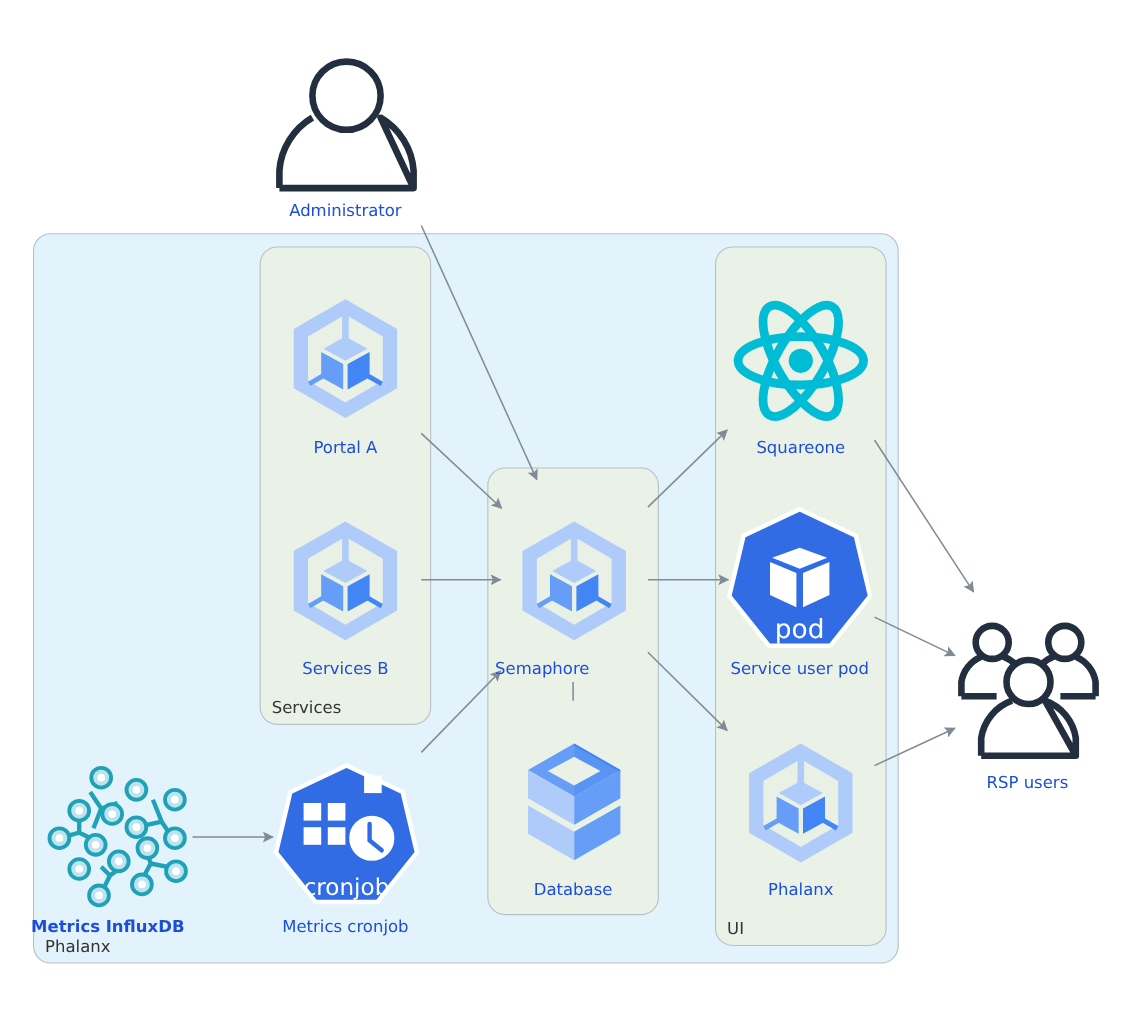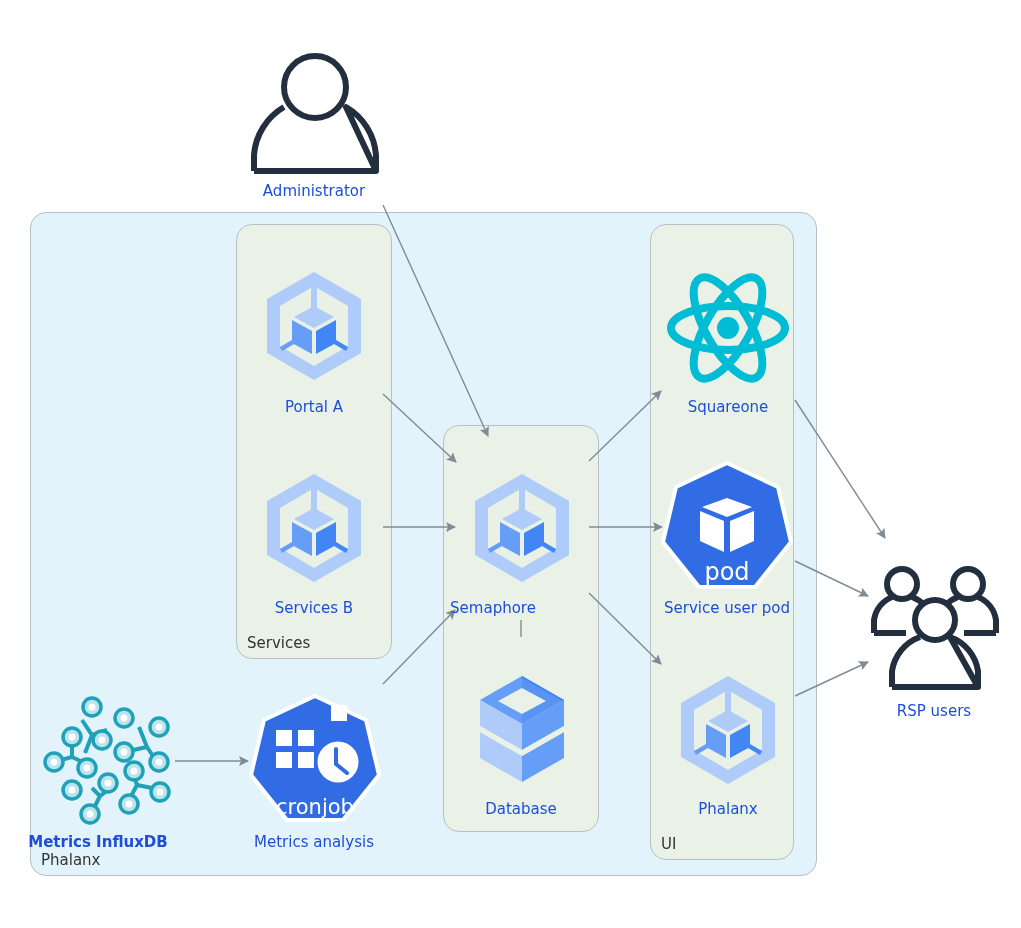--- a/index.html
+++ b/index.html
@@ -3,21 +3,21 @@
 <meta charset="utf-8">
 <style>
   html, body { margin: 0; padding: 0; background: #ffffff; }
   body { width: 1021px; height: 928px; position: relative; overflow: hidden;
          font-family: "DejaVu Sans", sans-serif; color: #333333; }
   .group { position: absolute; border: 1.5px solid #b7bfc7; box-sizing: border-box; }
   .phalanx { left: 30px; top: 212px; width: 787px; height: 664px; background: #e3f3fc; border-radius: 16px; }
   .sub { background: #eaf2e7; border-radius: 16px; }
   .services { left: 236px; top: 224px; width: 156px; height: 435px; }
   .semaphore-grp { left: 443px; top: 425px; width: 156px; height: 407px; }
-  .ui { left: 650px; top: 224px; width: 144px; height: 636px; }
+  .ui { left: 650px; top: 224px; width: 156px; height: 636px; }
   .glabel { position: absolute; font-size: 15px; color: #333333; }
   .label { position: absolute; font-size: 15px; color: #1d4ed8; text-align: center; width: 200px; transform: translateX(-50%); white-space: nowrap; }
   .icon { position: absolute; }
   svg.edges { position: absolute; left: 0; top: 0; }
 </style>
 </head>
 <body>
 
 <div class="group phalanx">
   <div class="glabel" style="left:10px; bottom:6px;">Phalanx</div>
@@ -143,21 +143,21 @@
   <polygon points="67,3 118,27 131,82 95,127 39,127 3,82 16,27" fill="#326ce5" stroke="#ffffff" stroke-width="4" stroke-linejoin="round"></polygon>
   <rect x="83" y="12" width="16" height="16" fill="#ffffff"></rect>
   <rect x="28" y="37" width="16" height="16" fill="#ffffff"></rect>
   <rect x="50" y="37" width="16" height="16" fill="#ffffff"></rect>
   <rect x="28" y="59" width="16" height="16" fill="#ffffff"></rect>
   <rect x="50" y="59" width="16" height="16" fill="#ffffff"></rect>
   <circle cx="90" cy="69" r="22" fill="#ffffff" stroke="#326ce5" stroke-width="3"></circle>
   <path d="M88,56 L88,71 L99,80" fill="none" stroke="#326ce5" stroke-width="4" stroke-linecap="round"></path>
   <text x="67" y="121" text-anchor="middle" fill="#ffffff" font-family="DejaVu Sans, sans-serif" font-size="21">cronjob</text>
 </svg>
-<div class="label" style="left:314px; top:833px;">Metrics analysis</div>
+<div class="label" style="left:314px; top:833px;">Metrics cronjob</div>
 
 <svg class="icon" style="left:42px; top:690px;" width="132" height="136" viewBox="0 0 132 136">
   <g stroke="#1fa1b8" stroke-width="4" fill="none">
     <path d="M40,30 L50,45 L65,40 M50,45 L43,63"></path>
     <path d="M30,53 L30,67 L12,72 M30,67 L45,74"></path>
     <path d="M97,37 L105,57 L82,62 M105,57 L115,72"></path>
     <path d="M50,98 L58,106 L70,97 M58,106 L50,122"></path>
     <path d="M92,86 L95,95 L87,110 M95,95 L115,99"></path>
   </g>
   <g fill="#bde3ec" stroke="#1fa1b8" stroke-width="3.5">

